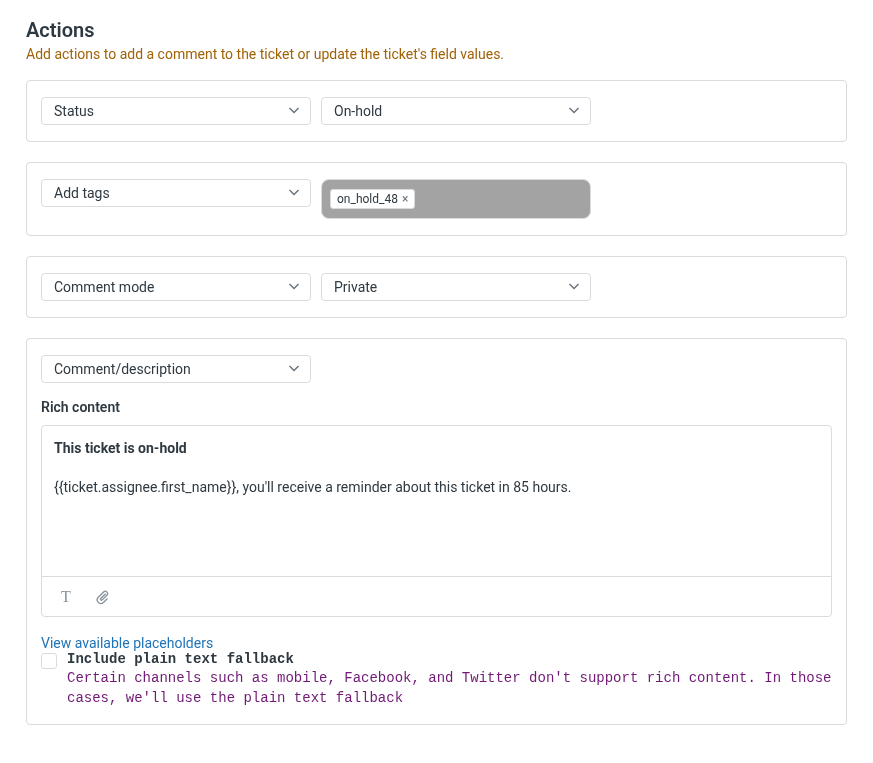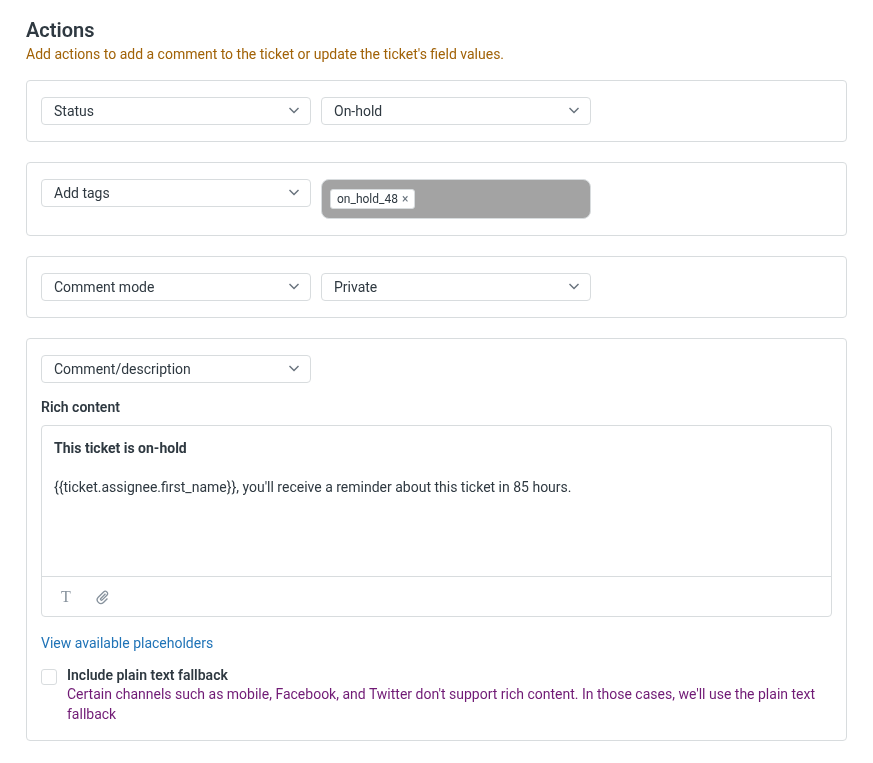--- a/index.html
+++ b/index.html
@@ -123,22 +123,22 @@
     color: #1f73b7;
     text-decoration: none;
     font-size: 14px;
     margin-top: 18px;
     display: inline-block;
     cursor: pointer;
   }
   .checkbox-row {
     display: flex;
     gap: 10px;
-    margin-top: 16px;
     align-items: flex-start;
+    font-family: Liberation Mono, monospace;
   }
   .checkbox {
     width: 16px;
     height: 16px;
     border: 1px solid #d8dcde;
     border-radius: 3px;
     flex-shrink: 0;
     margin-top: 2px;
     cursor: pointer;
     background: #fff;

